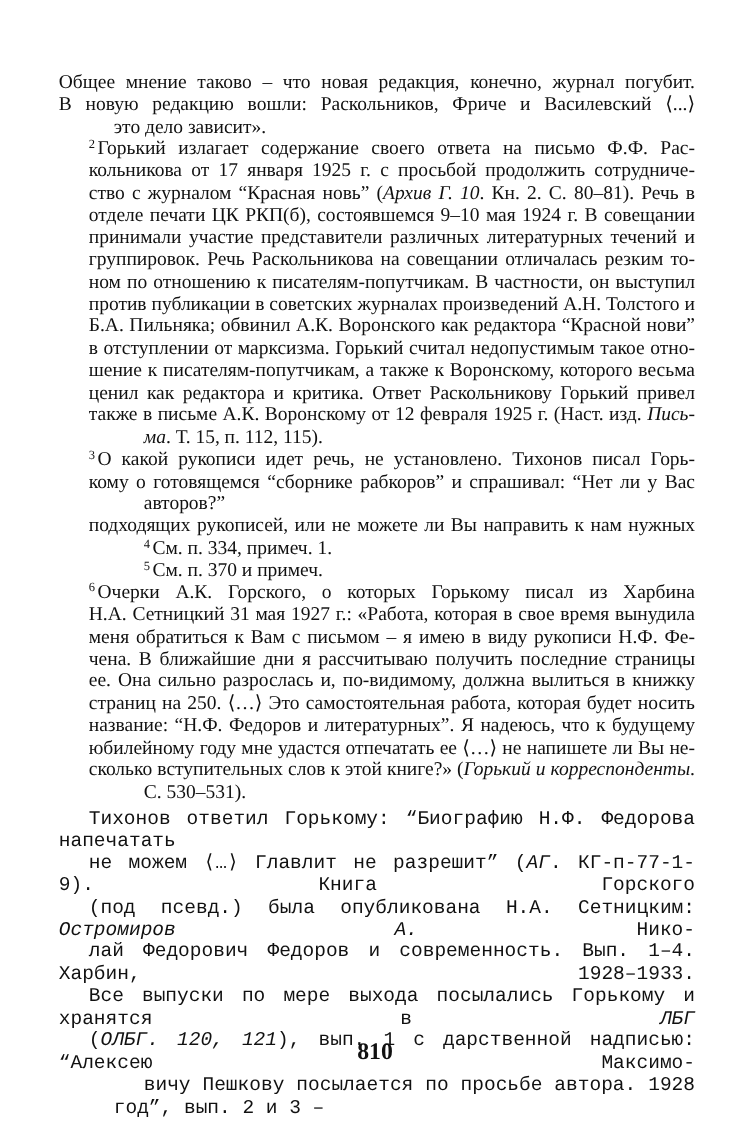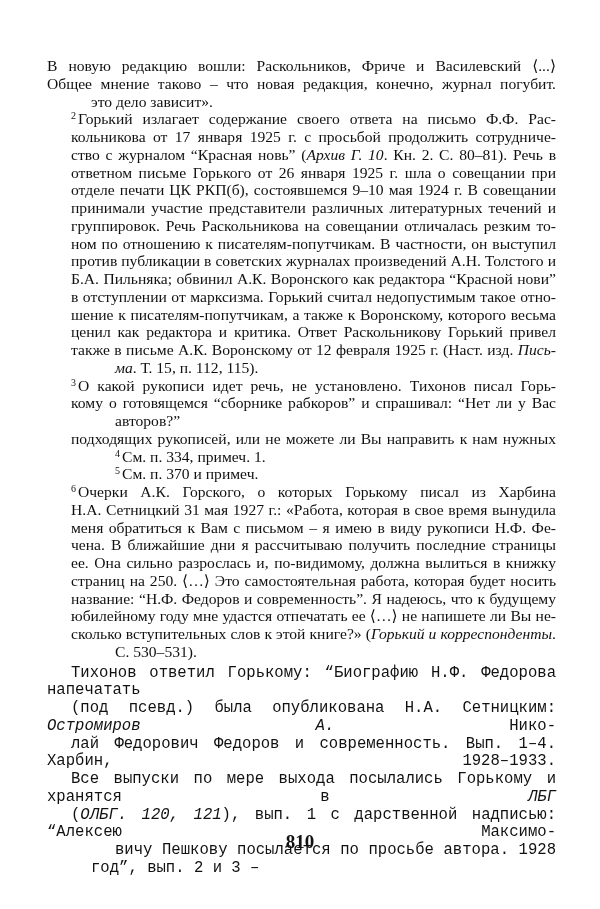--- a/index.html
+++ b/index.html
@@ -31,29 +31,28 @@
     font-weight: bold;
     font-size: 19px;
     color: #111111;
   }
 </style>
 </head>
 <body>
 
 <div class="page" id="page-body">
     <p>
+      <span class="line">Общее мнение таково – что новая редакция, конечно, журнал погубит.</span>
       <span class="line">В новую редакцию вошли: Раскольников, Фриче и Василевский ⟨...⟩</span>
-      <span class="line">Общее мнение таково – что новая редакция, конечно, журнал погубит.</span>
       <span class="line last">это дело зависит».</span>
     </p>
     <p class="indent">
       <span class="line"><sup>2</sup>Горький излагает содержание своего ответа на письмо Ф.Ф. Рас-</span>
       <span class="line">кольникова от 17 января 1925 г. с просьбой продолжить сотрудниче-</span>
       <span class="line">ство с журналом “Красная новь” (<i>Архив Г. 10</i>. Кн. 2. С. 80–81). Речь в</span>
-      <span class="line">ответном письме Горького от 26 января 1925 г. шла о совещании при</span>
       <span class="line">отделе печати ЦК РКП(б), состоявшемся 9–10 мая 1924 г. В совещании</span>
       <span class="line">принимали участие представители различных литературных течений и</span>
       <span class="line">группировок. Речь Раскольникова на совещании отличалась резким то-</span>
       <span class="line">ном по отношению к писателям-попутчикам. В частности, он выступил</span>
       <span class="line">против публикации в советских журналах произведений А.Н. Толстого и</span>
       <span class="line">Б.А. Пильняка; обвинил А.К. Воронского как редактора “Красной нови”</span>
       <span class="line">в отступлении от марксизма. Горький считал недопустимым такое отно-</span>
       <span class="line">шение к писателям-попутчикам, а также к Воронскому, которого весьма</span>
       <span class="line">ценил как редактора и критика. Ответ Раскольникову Горький привел</span>
       <span class="line">также в письме А.К. Воронскому от 12 февраля 1925 г. (Наст. изд. <i>Пись-</i></span>
@@ -71,27 +70,28 @@
     <p class="indent">
       <span class="line last"><sup>5</sup>См. п. 370 и примеч.</span>
     </p>
     <p class="indent">
       <span class="line"><sup>6</sup>Очерки А.К. Горского, о которых Горькому писал из Харбина</span>
       <span class="line">Н.А. Сетницкий 31 мая 1927 г.: «Работа, которая в свое время вынудила</span>
       <span class="line">меня обратиться к Вам с письмом – я имею в виду рукописи Н.Ф. Фе-</span>
       <span class="line">чена. В ближайшие дни я рассчитываю получить последние страницы</span>
       <span class="line">ее. Она сильно разрослась и, по-видимому, должна вылиться в книжку</span>
       <span class="line">страниц на 250. ⟨…⟩ Это самостоятельная работа, которая будет носить</span>
-      <span class="line">название: “Н.Ф. Федоров и современность”. Я надеюсь, что к будущему</span>
+      <span class="line">название: “Н.Ф. Федоров и литературных”. Я надеюсь, что к будущему</span>
       <span class="line">юбилейному году мне удастся отпечатать ее ⟨…⟩ не напишете ли Вы не-</span>
       <span class="line">сколько вступительных слов к этой книге?» (<i>Горький и корреспонденты</i>.</span>
       <span class="line last">С. 530–531).</span>
     </p>
     <p class="indent gap">
       <span class="line">Тихонов ответил Горькому: “Биографию Н.Ф. Федорова напечатать</span>
+      <span class="line">не можем ⟨…⟩ Главлит не разрешит” (<i>АГ</i>. КГ-п-77-1-9). Книга Горского</span>
       <span class="line">(под псевд.) была опубликована Н.А. Сетницким: <i>Остромиров А.</i> Нико-</span>
       <span class="line">лай Федорович Федоров и современность. Вып. 1–4. Харбин, 1928–1933.</span>
       <span class="line">Все выпуски по мере выхода посылались Горькому и хранятся в <i>ЛБГ</i></span>
       <span class="line">(<i>ОЛБГ. 120, 121</i>), вып. 1 с дарственной надписью: “Алексею Максимо-</span>
       <span class="line last">вичу Пешкову посылается по просьбе автора. 1928 год”, вып. 2 и 3 –</span>
     </p>
   </div>
 <div class="pagenum">810</div>
 
 </body></html>

